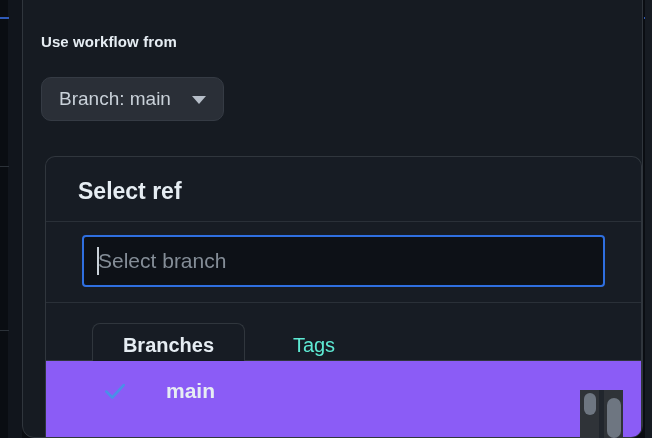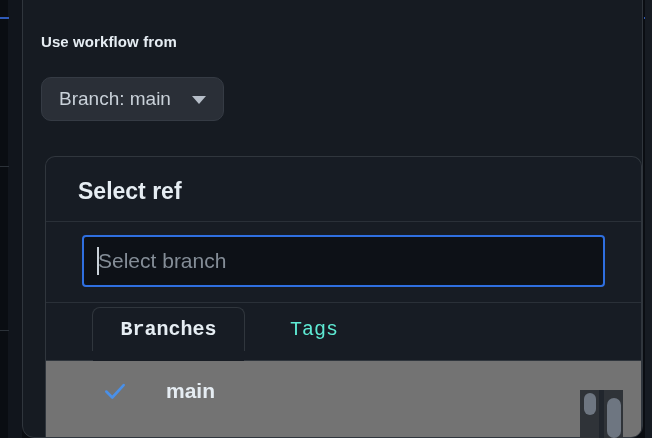--- a/index.html
+++ b/index.html
@@ -214,24 +214,23 @@
     top: 145px;
     width: 595px;
     height: 1px;
     background: #2a3038;
   }
 
   
   .tabs {
     position: absolute;
     left: 0;
-    top: 136px;
+    top: 152px;
     width: 595px;
     height: 58px;
-    font-family: Liberation Mono, monospace;
   }
   .tab {
     position: absolute;
     top: 14px;
     height: 44px;
     display: flex;
     align-items: center;
     justify-content: center;
     box-sizing: border-box;
     font-size: 20px;
@@ -272,21 +271,21 @@
     background: #171c24;
   }
 
   
   .ref-list {
     position: absolute;
     left: 0;
     top: 204px;
     width: 595px;
     height: 78px;
-    background: #737373;
+    background: #8b5cf6;
   }
   .ref-list-item {
     position: absolute;
     left: 0;
     top: 4px;
     width: 595px;
     height: 52px;
     display: flex;
     align-items: center;
     cursor: pointer;

